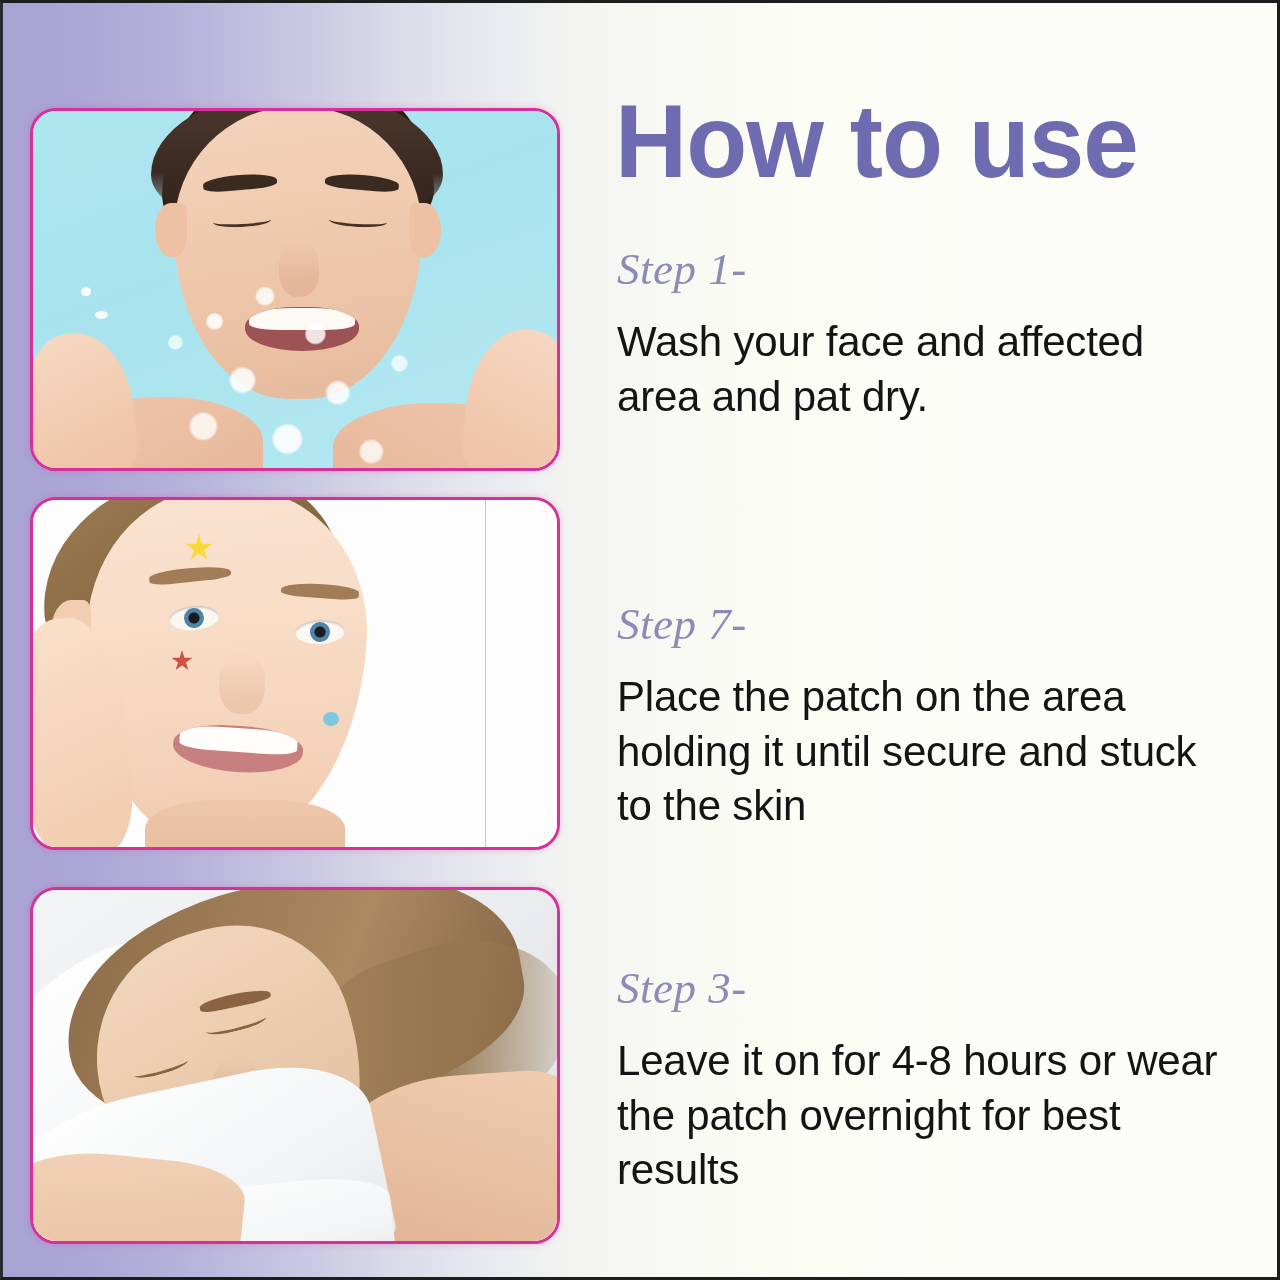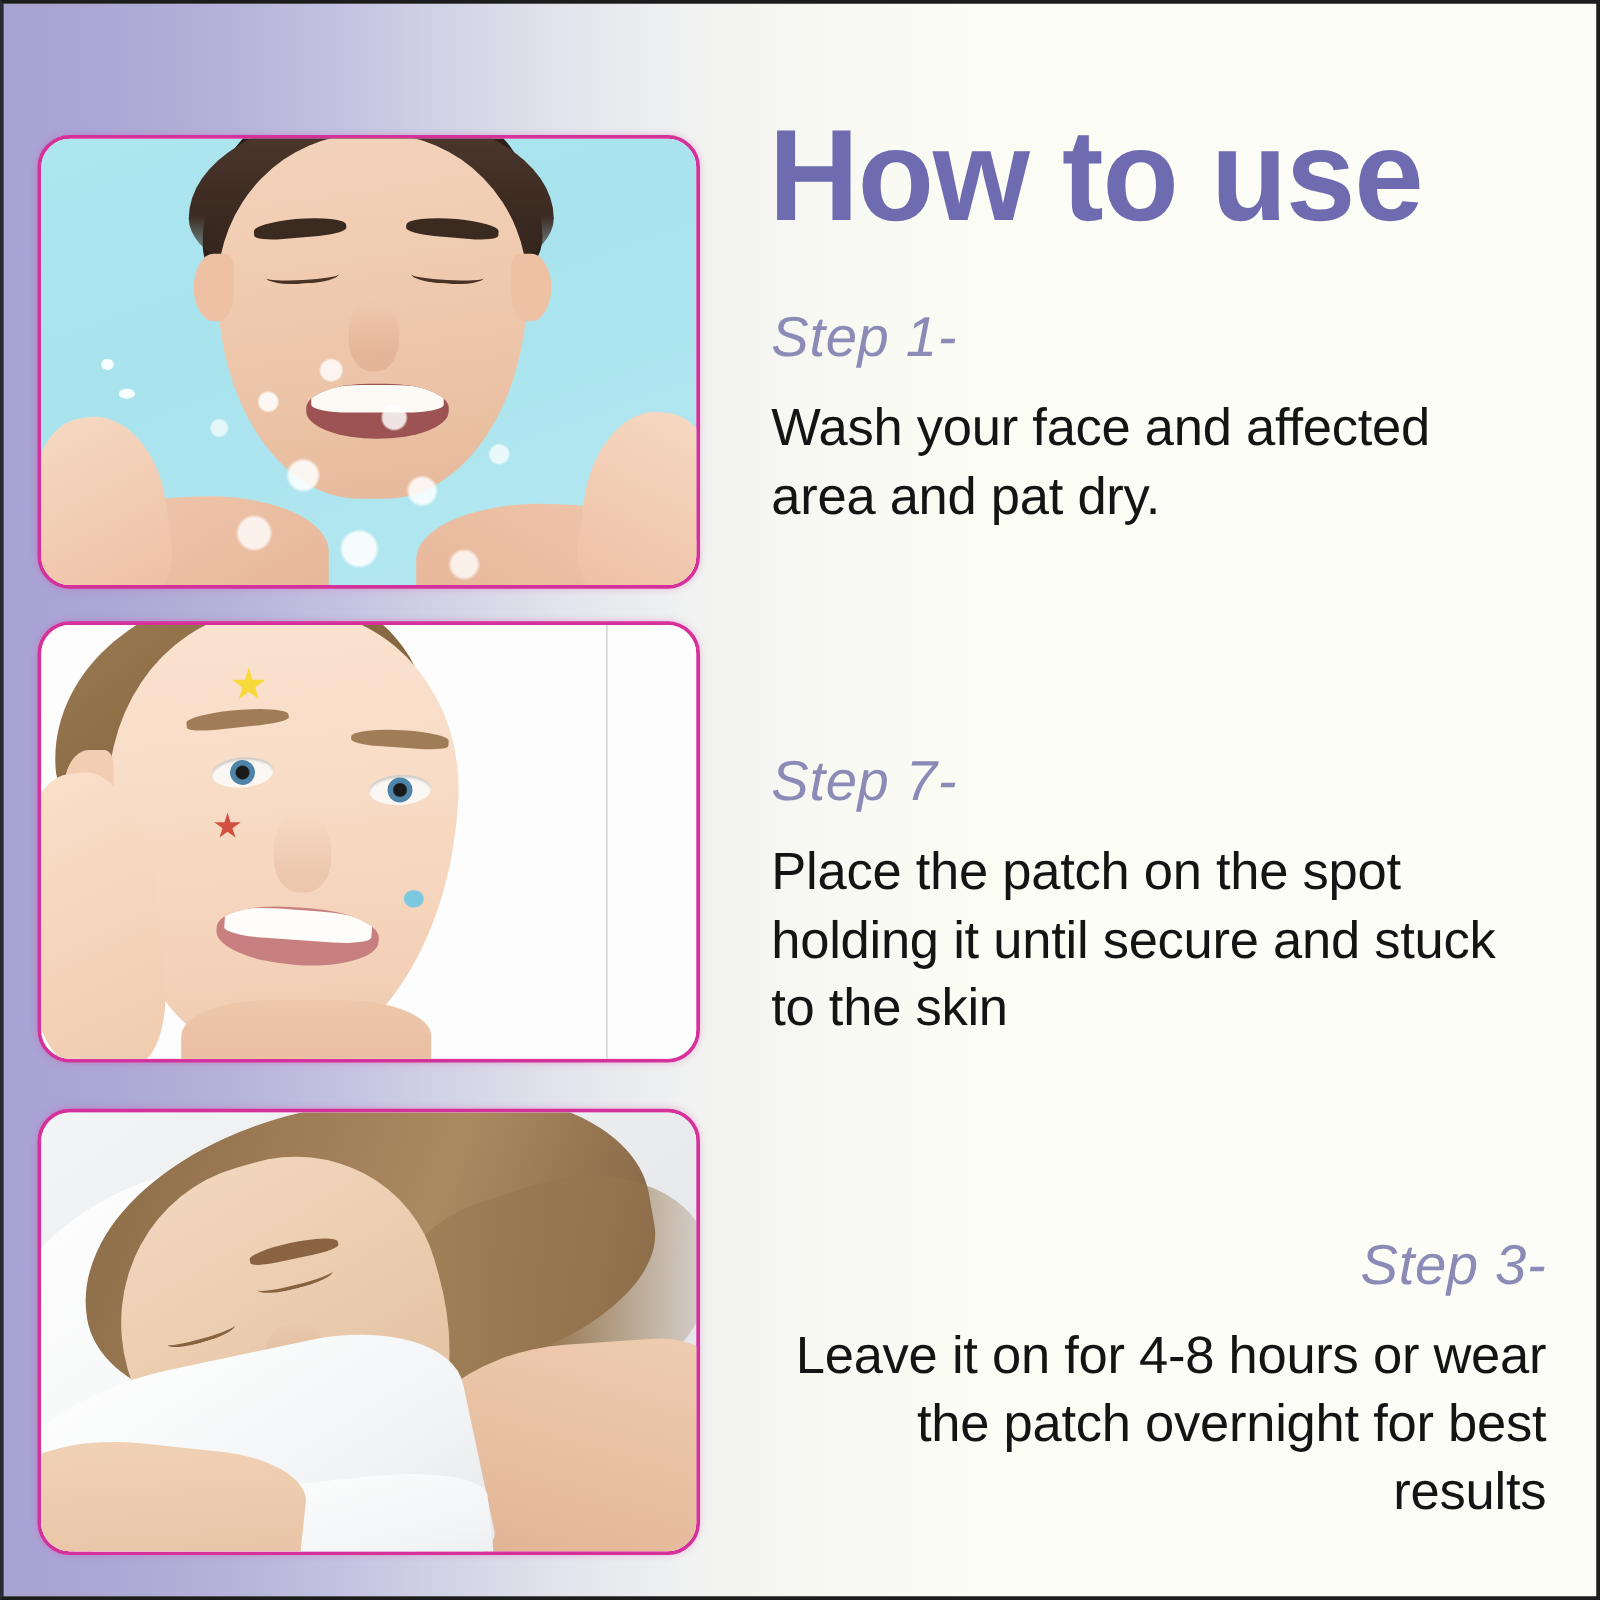--- a/index.html
+++ b/index.html
@@ -352,29 +352,30 @@
     color:#6f6bb0;
     letter-spacing:-1px;
     transform:scaleX(0.96);
     transform-origin:left center;
     white-space:nowrap;
   }
 
   .step-block { position:absolute; left:6px; width:620px; }
   .step-block.s1 { top:243px; }
   .step-block.s2 { top:598px; }
-  .step-block.s3 { top:985px;text-align:right; }
+  .step-block.s3 { top:962px; }
 
   .step-label {
     font-size:45px;
     line-height:1.05;
     font-style:italic;
     color:#8c8bb8;
     font-weight:normal;
     letter-spacing:0.5px;
+    font-family:Liberation Serif, serif;
   }
   .step-body {
     margin-top:22px;
     font-size:42px;
     line-height:1.30;
     color:#141414;
     letter-spacing:-0.2px;
   }
 </style>
 </head>
@@ -462,21 +463,21 @@
 
     <div class="title">How to use</div>
 
     <div class="step-block s1">
       <div class="step-label">Step 1-</div>
       <div class="step-body">Wash your face and affected area and pat dry.</div>
     </div>
 
     <div class="step-block s2">
       <div class="step-label">Step 7-</div>
-      <div class="step-body">Place the patch on the spot holding it until secure and stuck to the skin</div>
+      <div class="step-body">Place the patch on the area holding it until secure and stuck to the skin</div>
     </div>
 
     <div class="step-block s3">
       <div class="step-label">Step 3-</div>
       <div class="step-body">Leave it on for 4-8 hours or wear the patch overnight for best results</div>
     </div>
 
   </div>
 
 </div>

